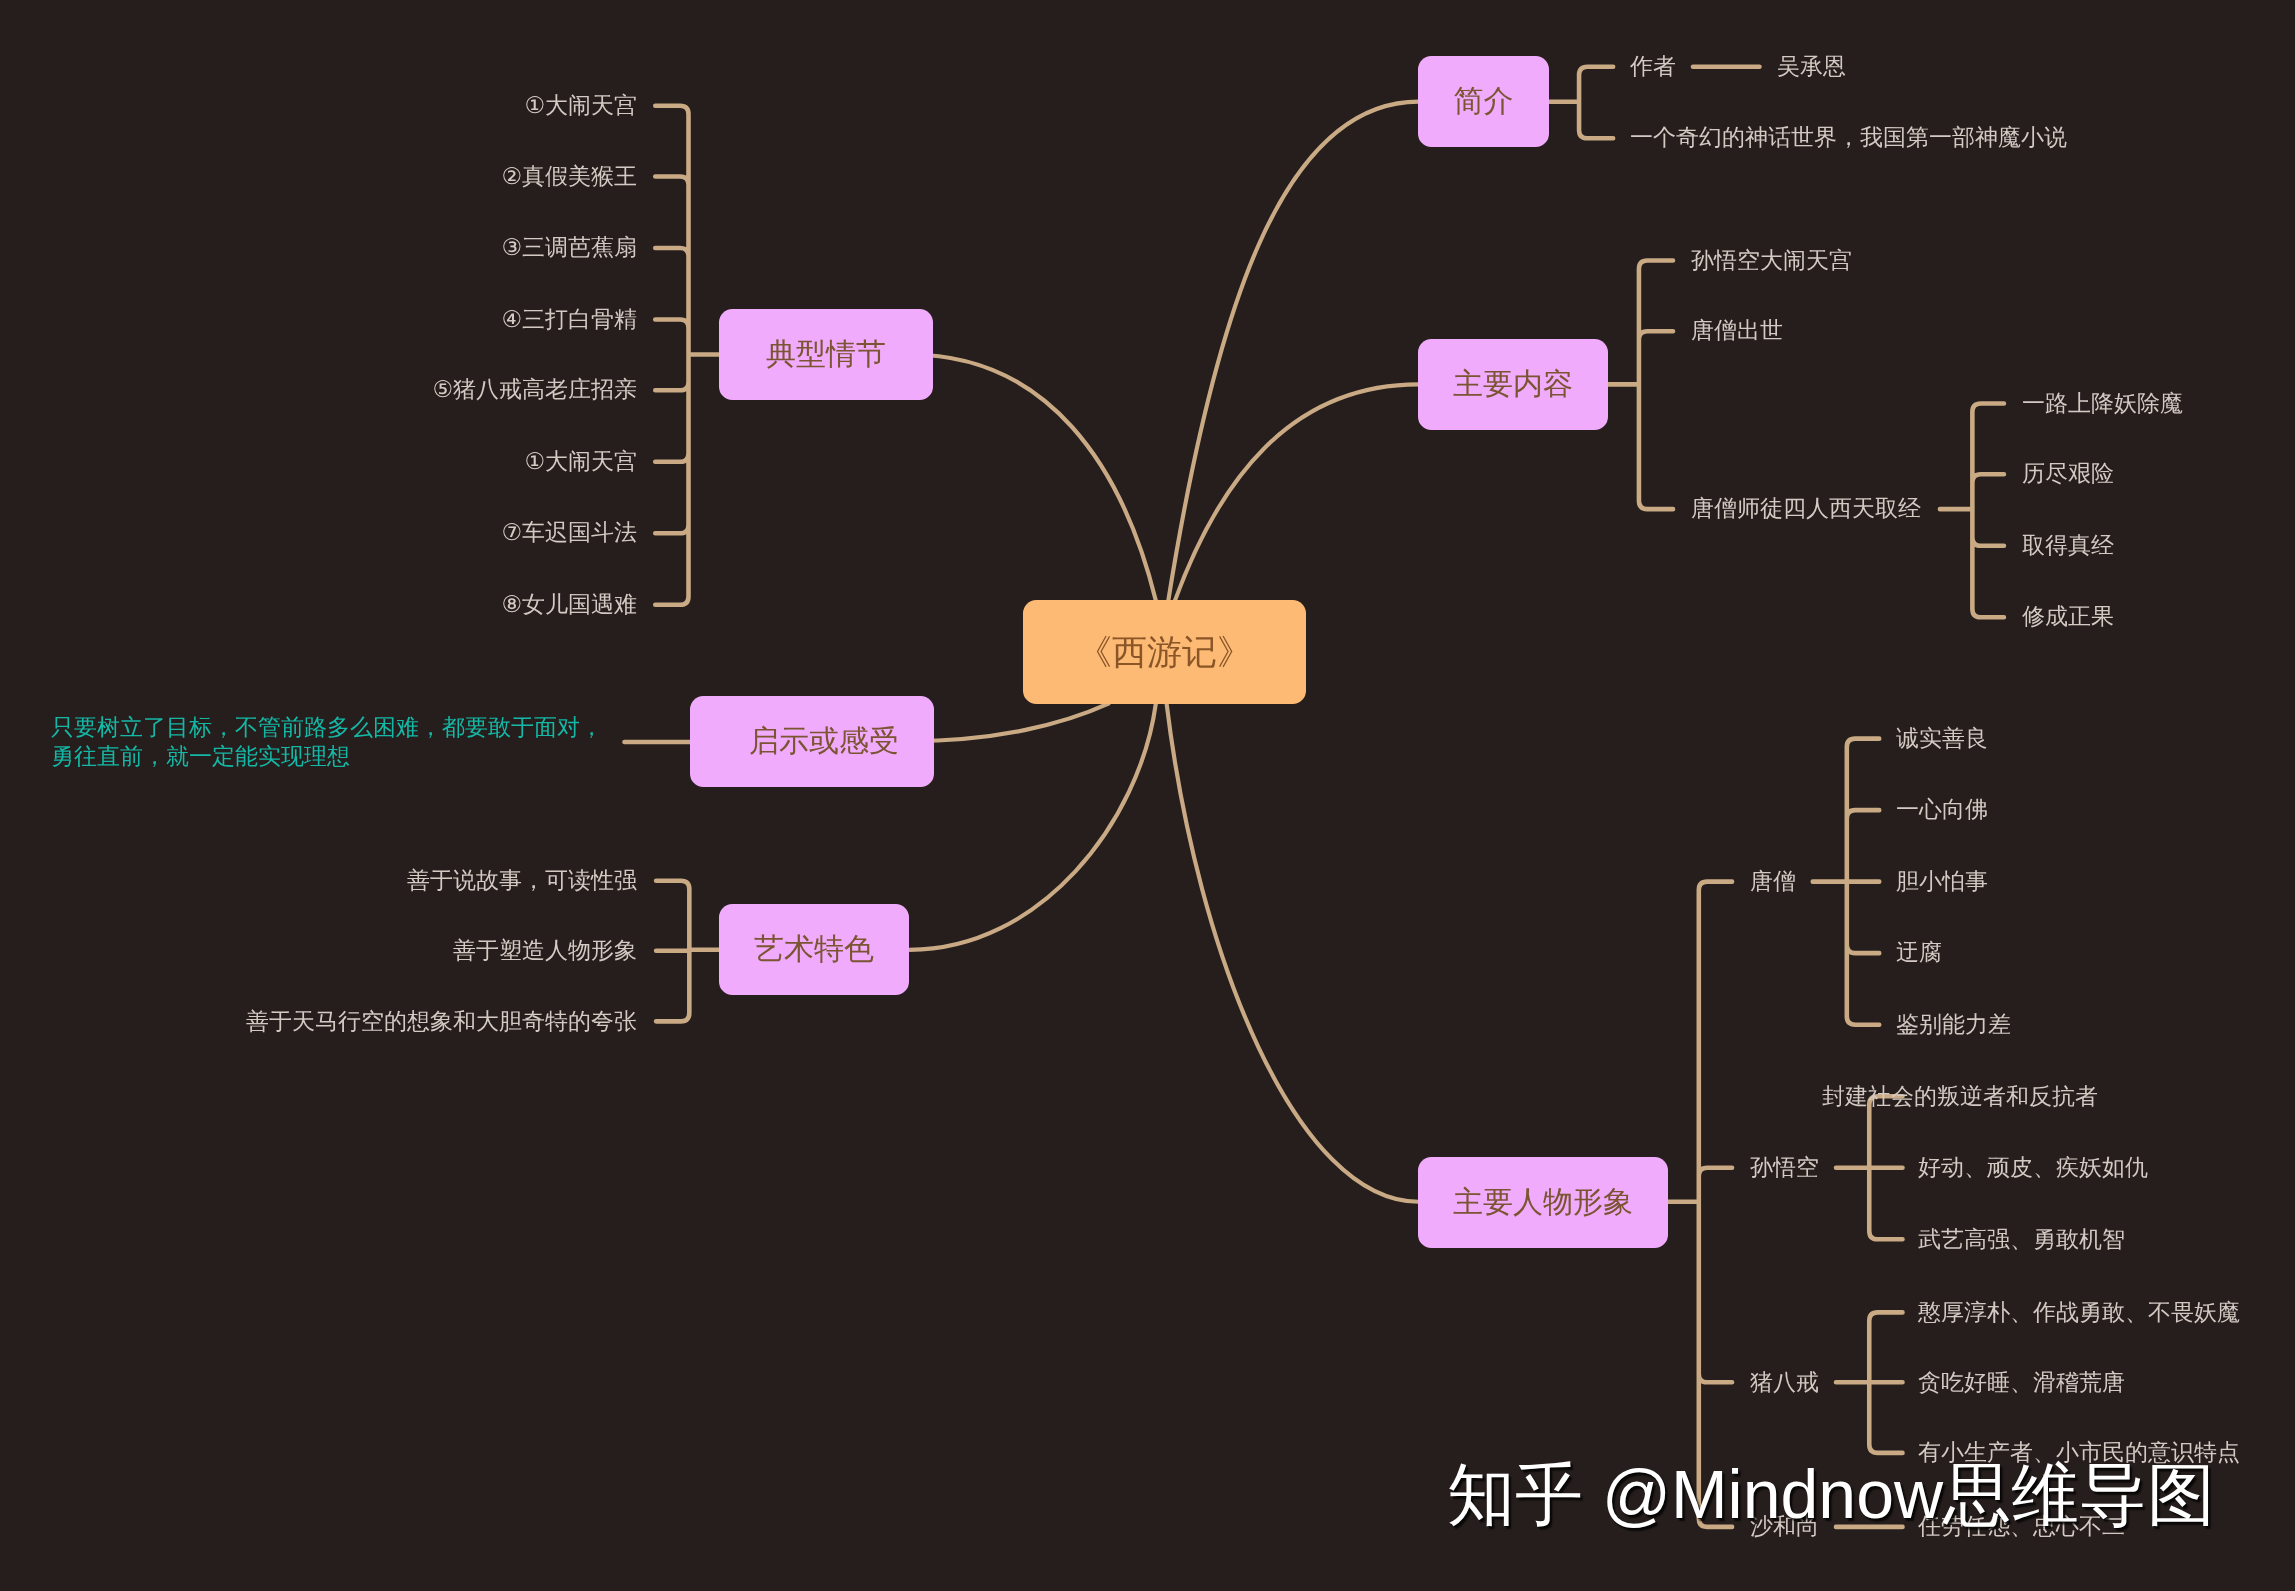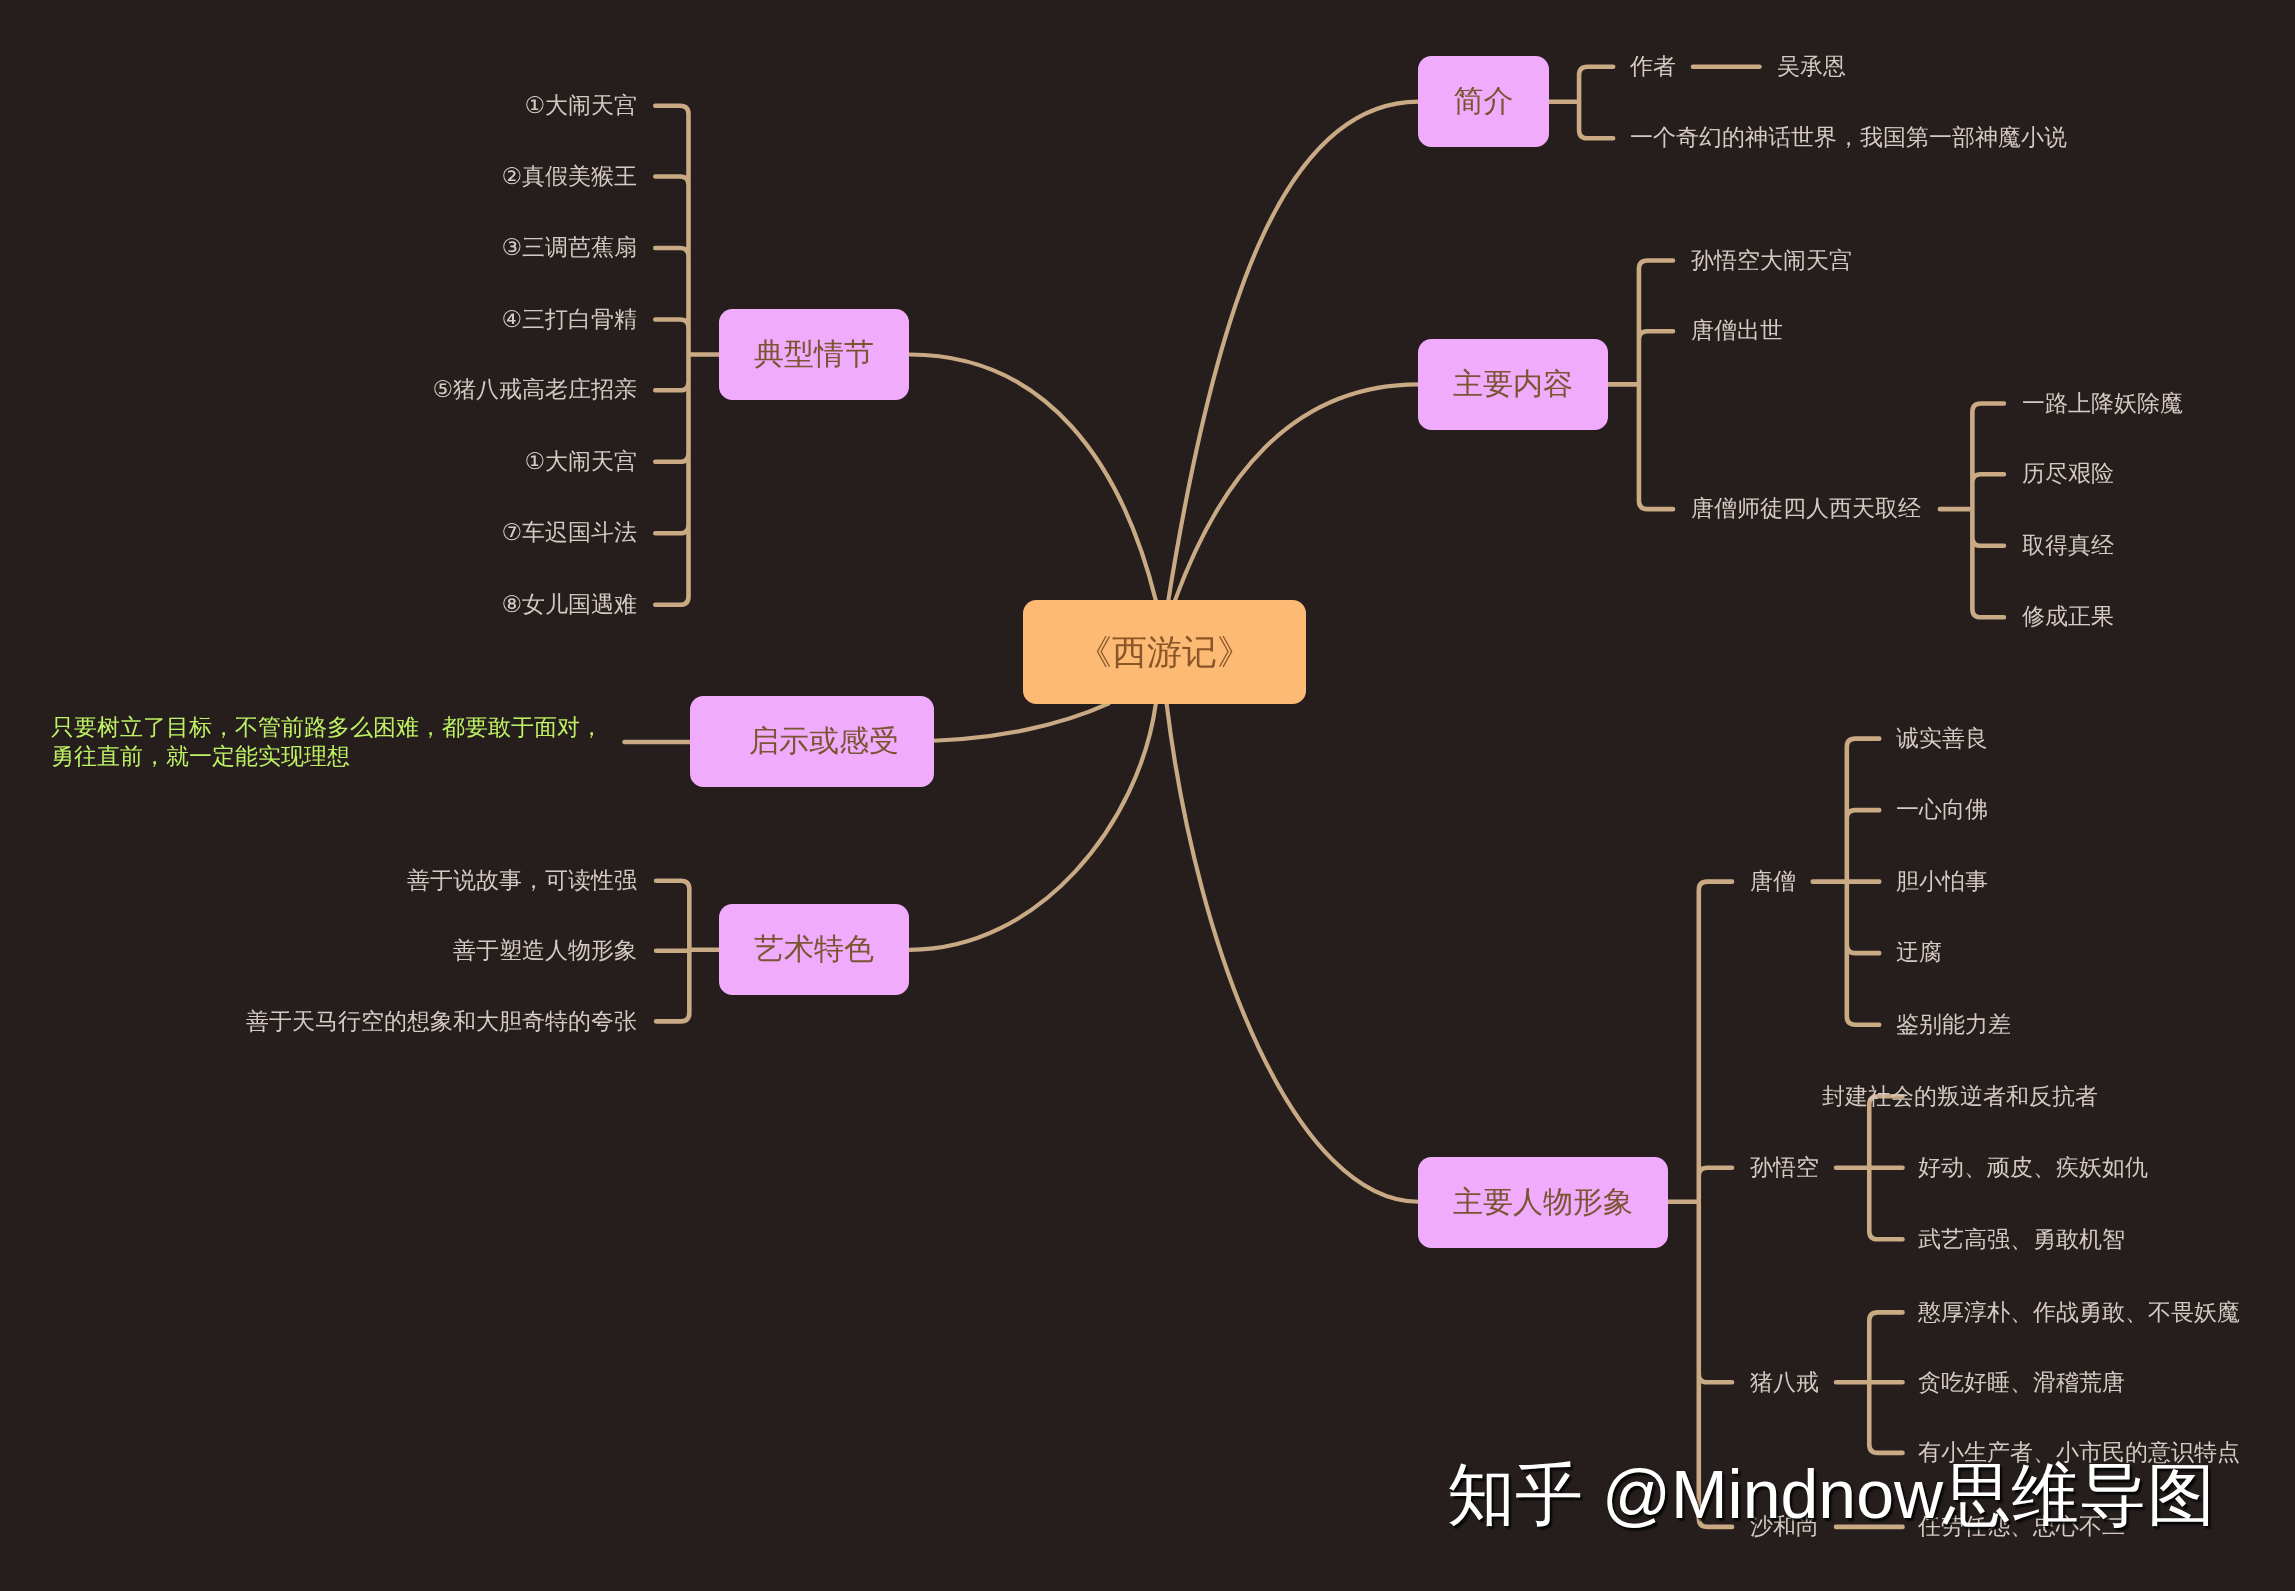--- a/index.html
+++ b/index.html
@@ -22,21 +22,21 @@
   .topic {
     position: absolute; height: 91px; background: #f0abfc; border-radius: 13.3px;
     display: flex; align-items: center; justify-content: center;
     color: #7B5432; font-size: 30px; white-space: nowrap;
   }
   .leaf {
     position: absolute; height: 33px; line-height: 33px;
     font-size: 23px; color: #D4C9C3; white-space: nowrap;
   }
   .leaf.r { text-align: right; }
-  .multi { position: absolute; left: 51px; top: 713px; font-size: 23px; line-height: 29px; color: #bef264; white-space: nowrap; }
+  .multi { position: absolute; left: 51px; top: 713px; font-size: 23px; line-height: 29px; color: #14b8a6; white-space: nowrap; }
   .watermark {
     position: absolute; left: 1447px; top: 1454px; height: 80px; line-height: 80px;
     font-family: "Liberation Sans", sans-serif; font-size: 68px; color: #FFFFFF;
     white-space: nowrap;
     text-shadow: 2.5px 3.3px 1.7px rgba(0,0,0,0.75), 0.8px 0.8px 0 rgba(0,0,0,0.5);
   }
 </style>
 </head>
 <body>
 
@@ -67,21 +67,21 @@
 
     <path class="bracket" d="M751 892 L830 892"></path>
 
     <path class="bracket" d="M829 1142 L865 1142 M789 1059 L819 1059 Q829 1059 829 1069 L829 1218 Q829 1228 819 1228 L789 1228 M789 1143 L829 1143"></path>
   </svg>
 
   <div class="root-node">
     <span>《西游记》</span>
   </div>
 
-  <div class="topic" style="left:719px;top:309px;width:190px;">
+  <div class="topic" style="left:719px;top:309px;width:214px;">
     <span>典型情节</span>
   </div>
   <div class="topic" style="left:690px;top:696px;width:220px;padding-left:24px;">
     <span>启示或感受</span>
   </div>
   <div class="topic" style="left:719px;top:904px;width:190px;">
     <span>艺术特色</span>
   </div>
   <div class="topic" style="left:1418px;top:56px;width:131px;">
     <span>简介</span>

